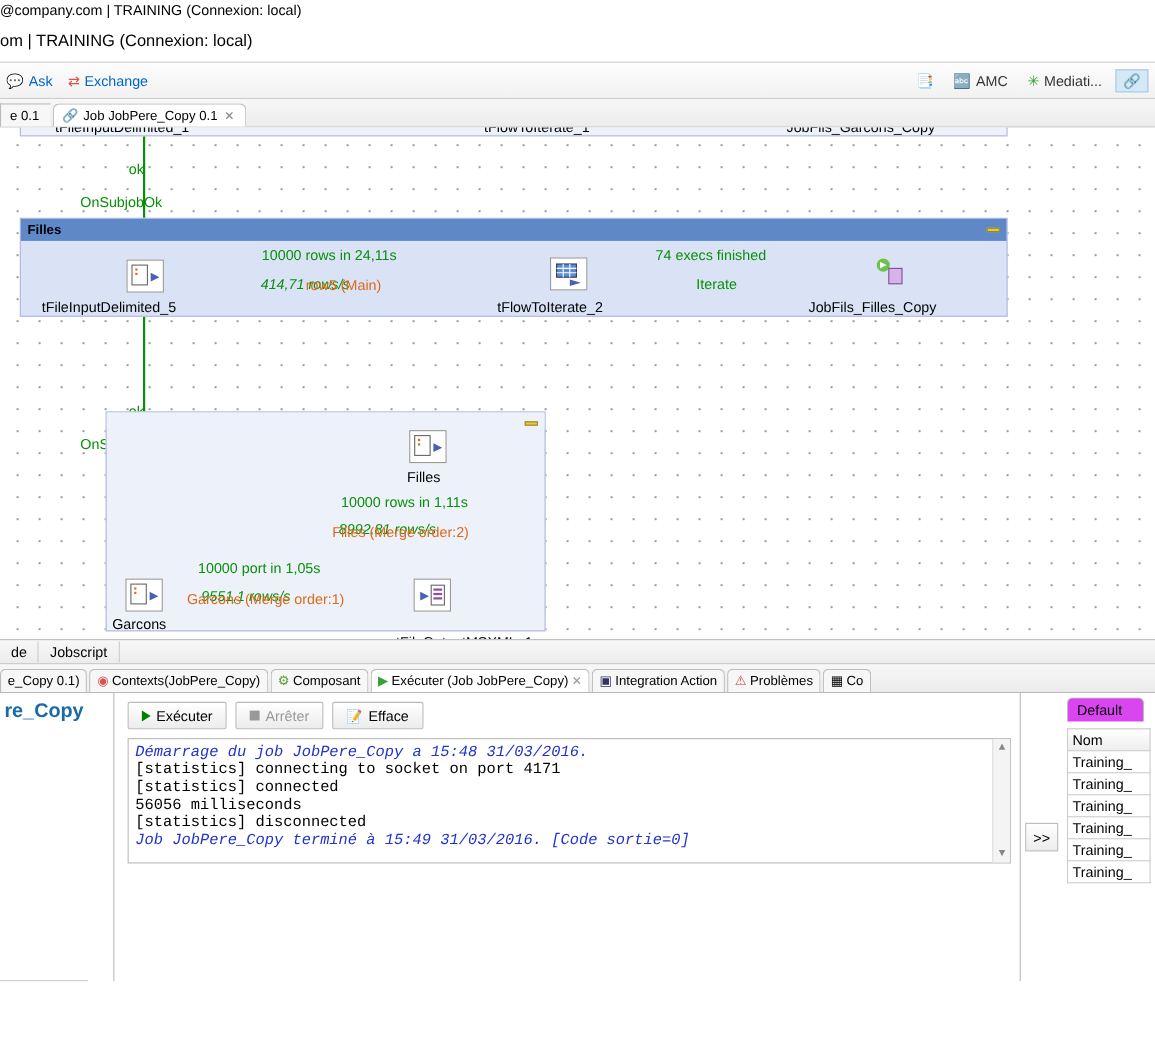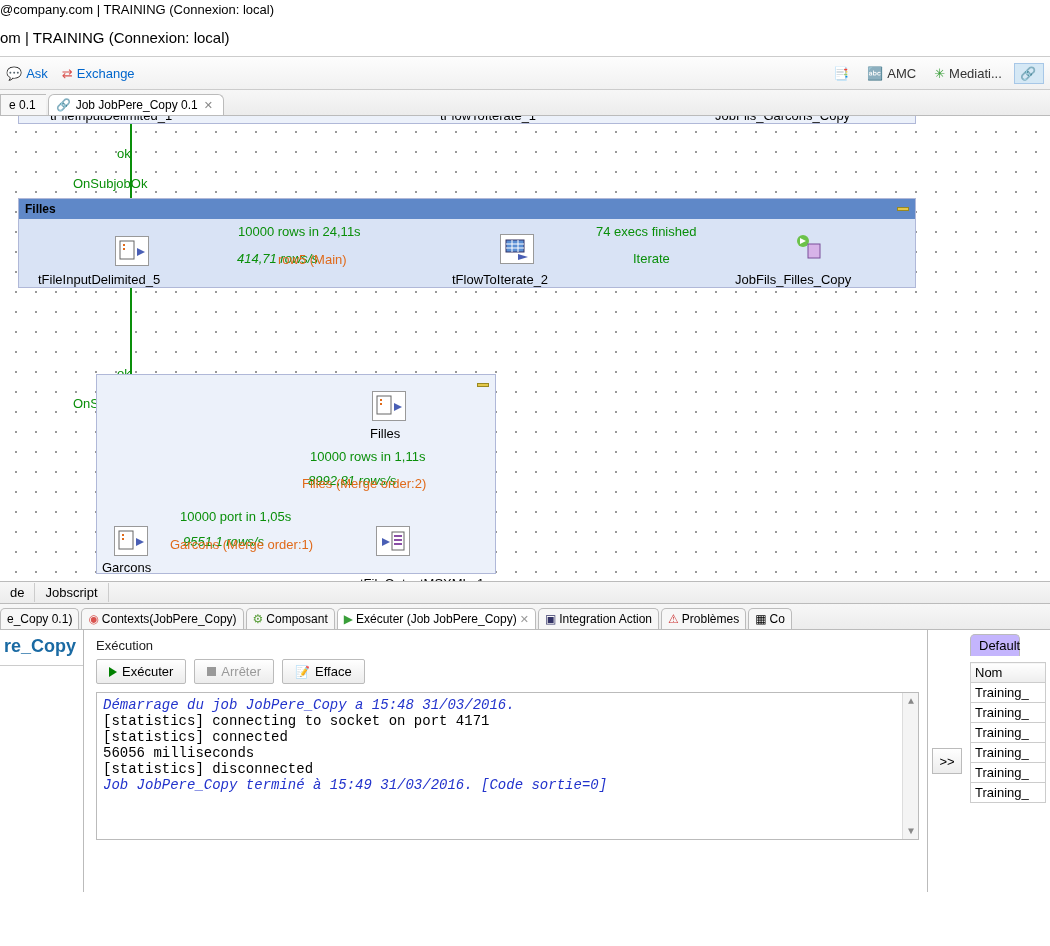--- a/index.html
+++ b/index.html
@@ -108,21 +108,21 @@
   padding:3px 6px; border:1px solid #bbb; border-bottom:none; background:#f7f7f7;
   border-top-left-radius:5px; border-top-right-radius:5px; margin-right:2px;
   white-space:nowrap; display:flex; align-items:center; gap:3px;
 }
 .views-tabs .vt.active { background:#fff; }
 .views-tabs .vt .close { font-size:11px; color:#999; }
 
 .view-area {
   display:flex; height: 262px;
 }
-.left-panel { width: 84px; border-right:1px solid #bbb; display:flex; flex-direction:column;}
+.left-panel { width: 104px; border-right:1px solid #bbb; display:flex; }
 .left-panel .hdr {
   font-size: 18px; font-weight:bold; color:#1a6aa3; padding:6px 4px 8px; border-bottom:1px solid #ccc;
 }
 .left-panel .sidetabs { display:flex; flex-direction:column;}
 .left-panel .sidetab {
   padding:5px 8px; font-size:13px; border-bottom:1px solid #ddd;
   background: linear-gradient(#fdfdfd,#f0f0f0);
 }
 .left-panel .sidetab.active { background:#fff; font-weight:bold;}
 
@@ -130,38 +130,38 @@
 .center-panel h4 { font-size:13px; font-weight:normal; margin-bottom:6px; color:#222;}
 .btnbar { display:flex; gap:8px; margin-bottom:8px;}
 .btn {
   border:1px solid #bbb; background:linear-gradient(#fff,#ececec);
   padding:4px 12px; font-size:13px; display:flex; align-items:center; gap:5px;
   border-radius:2px;
 }
 .btn.disabled { color:#999;}
 .console {
   border:1px solid #bbb; background:#fff; font-family:"Consolas","Courier New",monospace;
-  font-size:14px; height:148px; padding:4px 6px; position:relative;
+  font-size:14px; height:114px; padding:4px 6px; position:relative;
 }
 .console .l { white-space:pre; }
 .console .blue { color:#2233cc; font-style:italic;}
 .scrollbar { position:absolute; right:0; top:0; bottom:0; width:16px; background:#f4f4f4; border-left:1px solid #ddd;}
 .scroll-arrow { width:16px; height:16px; display:flex; align-items:center; justify-content:center; color:#888; font-size:10px;}
 .scroll-arrow.up { position:absolute; top:0;}
 .scroll-arrow.down { position:absolute; bottom:0;}
 
 .mid-btn {
   width:30px; height:26px; border:1px solid #bbb; background:linear-gradient(#fff,#ececec);
   display:flex; align-items:center; justify-content:center; align-self:center; margin:0 4px;
   font-size:13px;
 }
 .right-panel { width:84px; padding:4px; overflow:hidden;}
 .right-panel .tab-d {
   border-top:1px solid #bbb; border-left:1px solid #bbb; border-right:1px solid #bbb;
-  padding:3px 8px; background:#c4b5fd; width:50px; border-top-left-radius:5px; border-top-right-radius:5px;
+  padding:3px 8px; background:#d946ef; width:70px; border-top-left-radius:5px; border-top-right-radius:5px;
 }
 .right-panel table { border-collapse:collapse; margin-top:6px; width:100%; font-size:13px;}
 .right-panel td,.right-panel th { border:1px solid #ccc; padding:2px 4px; text-align:left;}
 .right-panel th { background:linear-gradient(#fff,#ededed); font-weight:normal;}
 
 .ico-play { width:0;height:0;border-left:8px solid green;border-top:5px solid transparent;border-bottom:5px solid transparent;}
 .ico-stop { width:9px;height:9px;background:#999;}
 .ico-erase { font-size:12px;}
 </style>
 </head>
@@ -371,21 +371,20 @@
   </div>
 </div>
 
 <div class="view-area">
 
   <div class="left-panel">
     <div class="hdr">re_Copy</div>
   </div>
 
   <div class="center-panel">
-    <h4>Exécution</h4>
     <div class="btnbar">
       <div class="btn">
         <span class="ico-play"></span>
         <span>Exécuter</span>
       </div>
       <div class="btn disabled">
         <span class="ico-stop"></span>
         <span>Arrêter</span>
       </div>
       <div class="btn">

